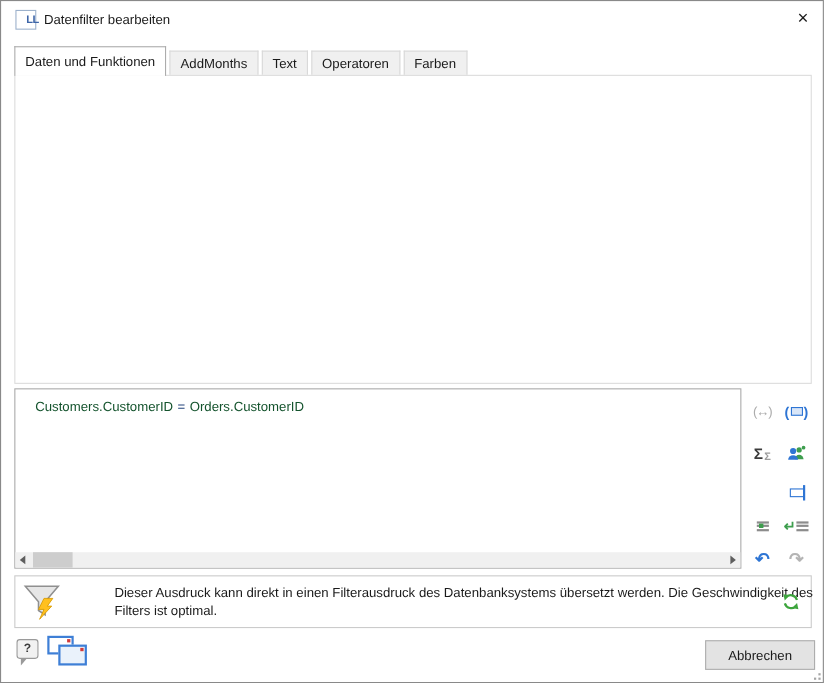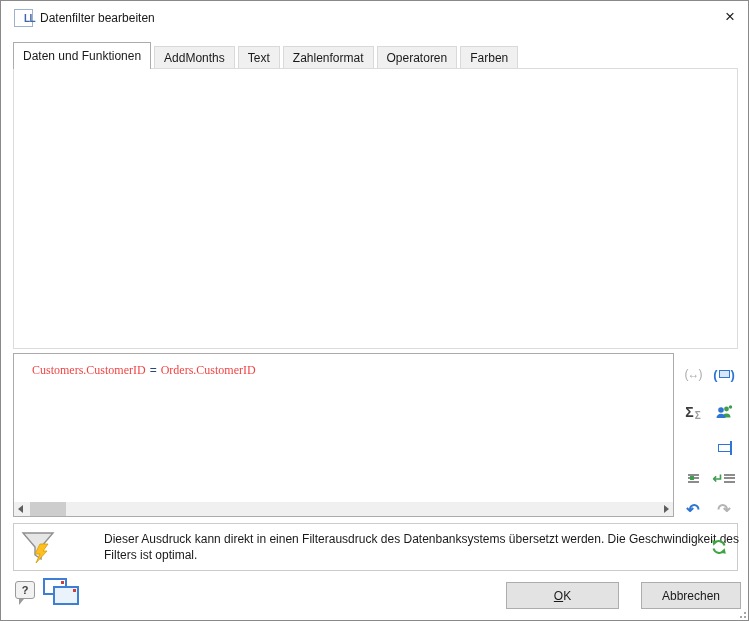--- a/index.html
+++ b/index.html
@@ -74,21 +74,21 @@
 
   
   .btn { background:#E3E3E3; border:1px solid #ADADAD; display:flex; align-items:center;
          justify-content:center; font-size:12px; cursor:default; }
 
   .descbox { left:21px; top:280px; width:607px; height:61px; border:1px solid #CFCFCF; background:#FFF; }
 
   
   .exprbox { left:12px; top:352px; width:661px; height:164px; border:1px solid #ABABAB; background:#FFF; }
   .code { position:absolute; left:18px; top:9px; font-size:12px; }
-  .code .idf { color:#ef4444;font-family:Liberation Serif, serif; }
+  .code .idf { color:#14532d; }
   .code .op { color:#27477E; margin:0 4px; }
 
   .tool { position:absolute; width:26px; height:22px; display:flex; align-items:center;
           justify-content:center; font-size:13px; }
   .sum-a { font-size:14px; color:#3C3C3C; font-weight:bold; }
   .sum-b { font-size:10px; color:#9C9C9C; font-weight:bold; margin-left:1px; margin-top:6px; }
   .paren-gray { color:#ACACAC; font-size:12px; letter-spacing:-1px; }
   .paren-blue { color:#2E75D4; font-size:13px; font-weight:bold; }
   .pbox { display:inline-block; width:11px; height:8px; border:1px solid #2E75D4; background:#D9E6F8; margin:0 1px; }
   .fieldbox { width:13px; height:8px; border:1px solid #2E75D4; position:relative; }
@@ -120,21 +120,20 @@
 <div id="dlg">
 
   <div class="abs app-icon">LL</div>
   <div class="abs win-title">Datenfilter bearbeiten</div>
   <div class="abs close-btn">×</div>
 
   <div class="abs tabs">
     <div class="tab active"><span>Daten und Funktionen</span></div>
     <div class="tab"><span>AddMonths</span></div>
     <div class="tab"><span>Text</span></div>
-    <div class="tab"><span>Zahlenformat</span></div>
     <div class="tab"><span>Operatoren</span></div>
     <div class="tab"><span>Farben</span></div>
   </div>
 
   <div class="abs tabpage"></div>
 
   <div class="abs panel-label" style="left:21px">
     <span class="u">V</span><span>ariablen/Felder:</span>
   </div>
   <div class="abs panel-label" style="left:308px">
@@ -359,23 +358,20 @@
   </div>
 
   <div class="abs helpicon">?</div>
   <div class="abs helptail"></div>
   <div class="abs winback">
     <span class="reddot" style="right:1px; top:1px;"></span>
   </div>
   <div class="abs winfront">
     <span class="reddot" style="right:1px; top:1px;"></span>
   </div>
-  <div class="abs btn" style="left:505px; top:581px; width:113px; height:27px;">
-    <span><span class="u">O</span><span>K</span></span>
-  </div>
   <div class="abs btn" style="left:640px; top:581px; width:100px; height:27px;">
     <span>Abbrechen</span>
   </div>
   <div class="abs grip" style="right:2px; bottom:2px; width:10px; height:10px;">
     <i style="right:0; bottom:0;"></i>
       <i style="right:4px; bottom:0;"></i>
       <i style="right:0; bottom:4px;"></i>
   </div>
 
 </div>

